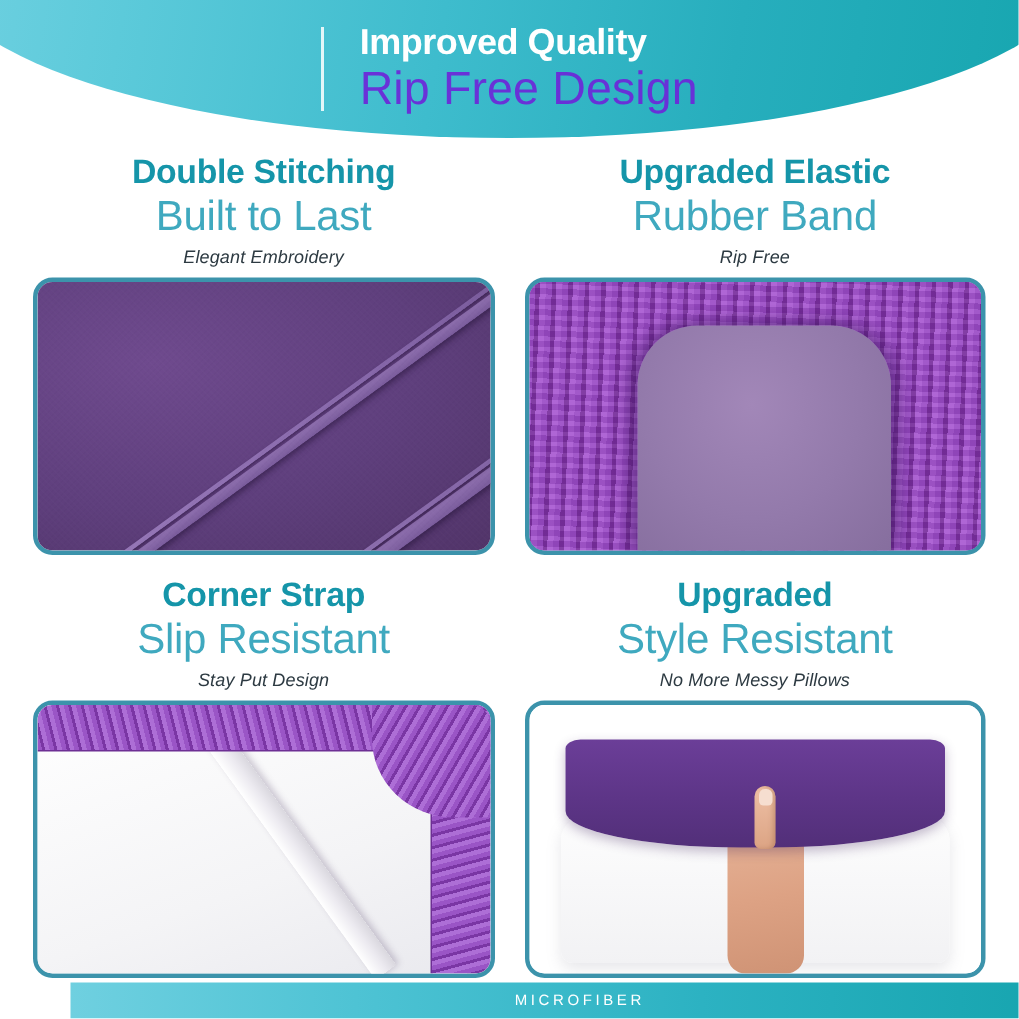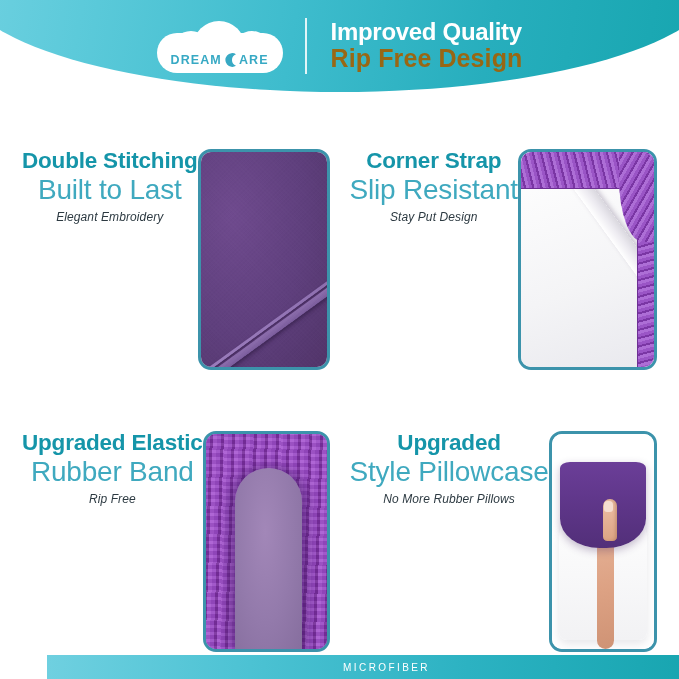--- a/index.html
+++ b/index.html
@@ -55,31 +55,31 @@
   .divider{
     width:2px; height:56px; background:rgba(255,255,255,.85);
     margin-right:24px; flex:0 0 auto;
   }
   .header-text{ flex:0 0 auto; }
   .h-main{
     font-size:24px; font-weight:bold; color:#ffffff;
     letter-spacing:-.3px; line-height:1.05;
   }
   .h-sub{
-    font-size:25px; color:#a16207; opacity:.93;
-    font-weight:700; line-height:1.15; letter-spacing:.1px;
+    font-size:31px; color:#6d28d9; opacity:.93;
+    font-weight:400; line-height:1.15; letter-spacing:.1px;
   }
 
   
   .grid{
     position:absolute; left:0; top:96px; width:679px; height:556px;
     display:grid; grid-template-columns:1fr 1fr; grid-template-rows:1fr 1fr;
     column-gap:20px; row-gap:8px; padding:0 22px;
   }
-  .panel{ display:flex; flex-direction:row;margin-top:46px; }
+  .panel{ display:flex; flex-direction:column; }
   .titles{ text-align:center; padding-top:6px; }
   .t1{ font-size:22.5px; font-weight:bold; color:#1595a9; line-height:1.12; letter-spacing:-.2px; }
   .t2{ font-size:28px; color:#3fa9bf; font-weight:400; line-height:1.18; letter-spacing:-.2px; }
   .t3{ font-size:12px; font-style:italic; color:#2d3a42; margin-top:4px; letter-spacing:.1px; }
 
   .imgbox{
     flex:1 1 auto; margin-top:7px; border:3px solid #3c93ab;
     border-radius:13px; overflow:hidden; position:relative;
     background:#ffffff;
   }
@@ -183,35 +183,20 @@
     font-size:10px; color:#ffffff; letter-spacing:2.4px; font-weight:400;
   }
 </style>
 </head>
 <body>
 
 <div class="header">
   <div class="header-shape"></div>
   <div class="header-inner">
 
-    <div class="logo">
-      <div class="cloud"></div>
-      <div class="puff p1"></div>
-      <div class="puff p2"></div>
-      <div class="puff p3"></div>
-      <div class="logo-text">
-        <span>DREAM</span>
-        <span class="moon">
-          <svg width="13" height="14" viewBox="0 0 13 14">
-            <path d="M12 1.2A6.2 6.2 0 0 0 12 12.8 6.9 6.9 0 1 1 12 1.2Z" fill="#37a9c4"></path>
-          </svg>
-        </span>
-        <span>ARE</span>
-      </div>
-    </div>
 
     <div class="divider"></div>
 
     <div class="header-text">
       <div class="h-main">Improved Quality</div>
       <div class="h-sub">Rip Free Design</div>
     </div>
 
   </div>
 </div>
@@ -231,52 +216,52 @@
       <div class="seam" style="left:60px;  top:300px; width:470px; height:9px;  transform:rotate(-36deg);"></div>
       <div class="stitch" style="left:62px;  top:292px; width:470px;              transform:rotate(-36deg);"></div>
       <div class="seam" style="left:105px; top:330px; width:450px; height:6px;  transform:rotate(-36deg);"></div>
       <div class="stitch" style="left:150px; top:355px; width:420px;              transform:rotate(-36deg);"></div>
       <div class="noise"></div>
     </div>
   </div>
 
   <div class="panel">
     <div class="titles">
+      <div class="t1">Upgraded Elastic</div>
+      <div class="t2">Rubber Band</div>
+      <div class="t3">Rip Free</div>
+    </div>
+    <div class="imgbox">
+      <div class="sheet-bg"></div>
+      <div class="ruch"></div>
+      <div class="ruch2"></div>
+      <div class="sheet-center"></div>
+    </div>
+  </div>
+
+  <div class="panel">
+    <div class="titles">
       <div class="t1">Corner Strap</div>
       <div class="t2">Slip Resistant</div>
       <div class="t3">Stay Put Design</div>
     </div>
     <div class="imgbox">
       <div class="mat"></div>
       <div class="strap"></div>
       <div class="edge-top"></div>
       <div class="edge-right"></div>
       <div class="edge-corner"></div>
     </div>
   </div>
 
   <div class="panel">
     <div class="titles">
-      <div class="t1">Upgraded Elastic</div>
-      <div class="t2">Rubber Band</div>
-      <div class="t3">Rip Free</div>
-    </div>
-    <div class="imgbox">
-      <div class="sheet-bg"></div>
-      <div class="ruch"></div>
-      <div class="ruch2"></div>
-      <div class="sheet-center"></div>
-    </div>
-  </div>
-
-  <div class="panel">
-    <div class="titles">
       <div class="t1">Upgraded</div>
-      <div class="t2">Style Pillowcase</div>
-      <div class="t3">No More Rubber Pillows</div>
+      <div class="t2">Style Resistant</div>
+      <div class="t3">No More Messy Pillows</div>
     </div>
     <div class="imgbox">
       <div class="pillow-bg"></div>
       <div class="pillow-white"></div>
       <div class="hand"></div>
       <div class="flap"></div>
       <div class="finger"></div>
       <div class="nail"></div>
     </div>
   </div>

